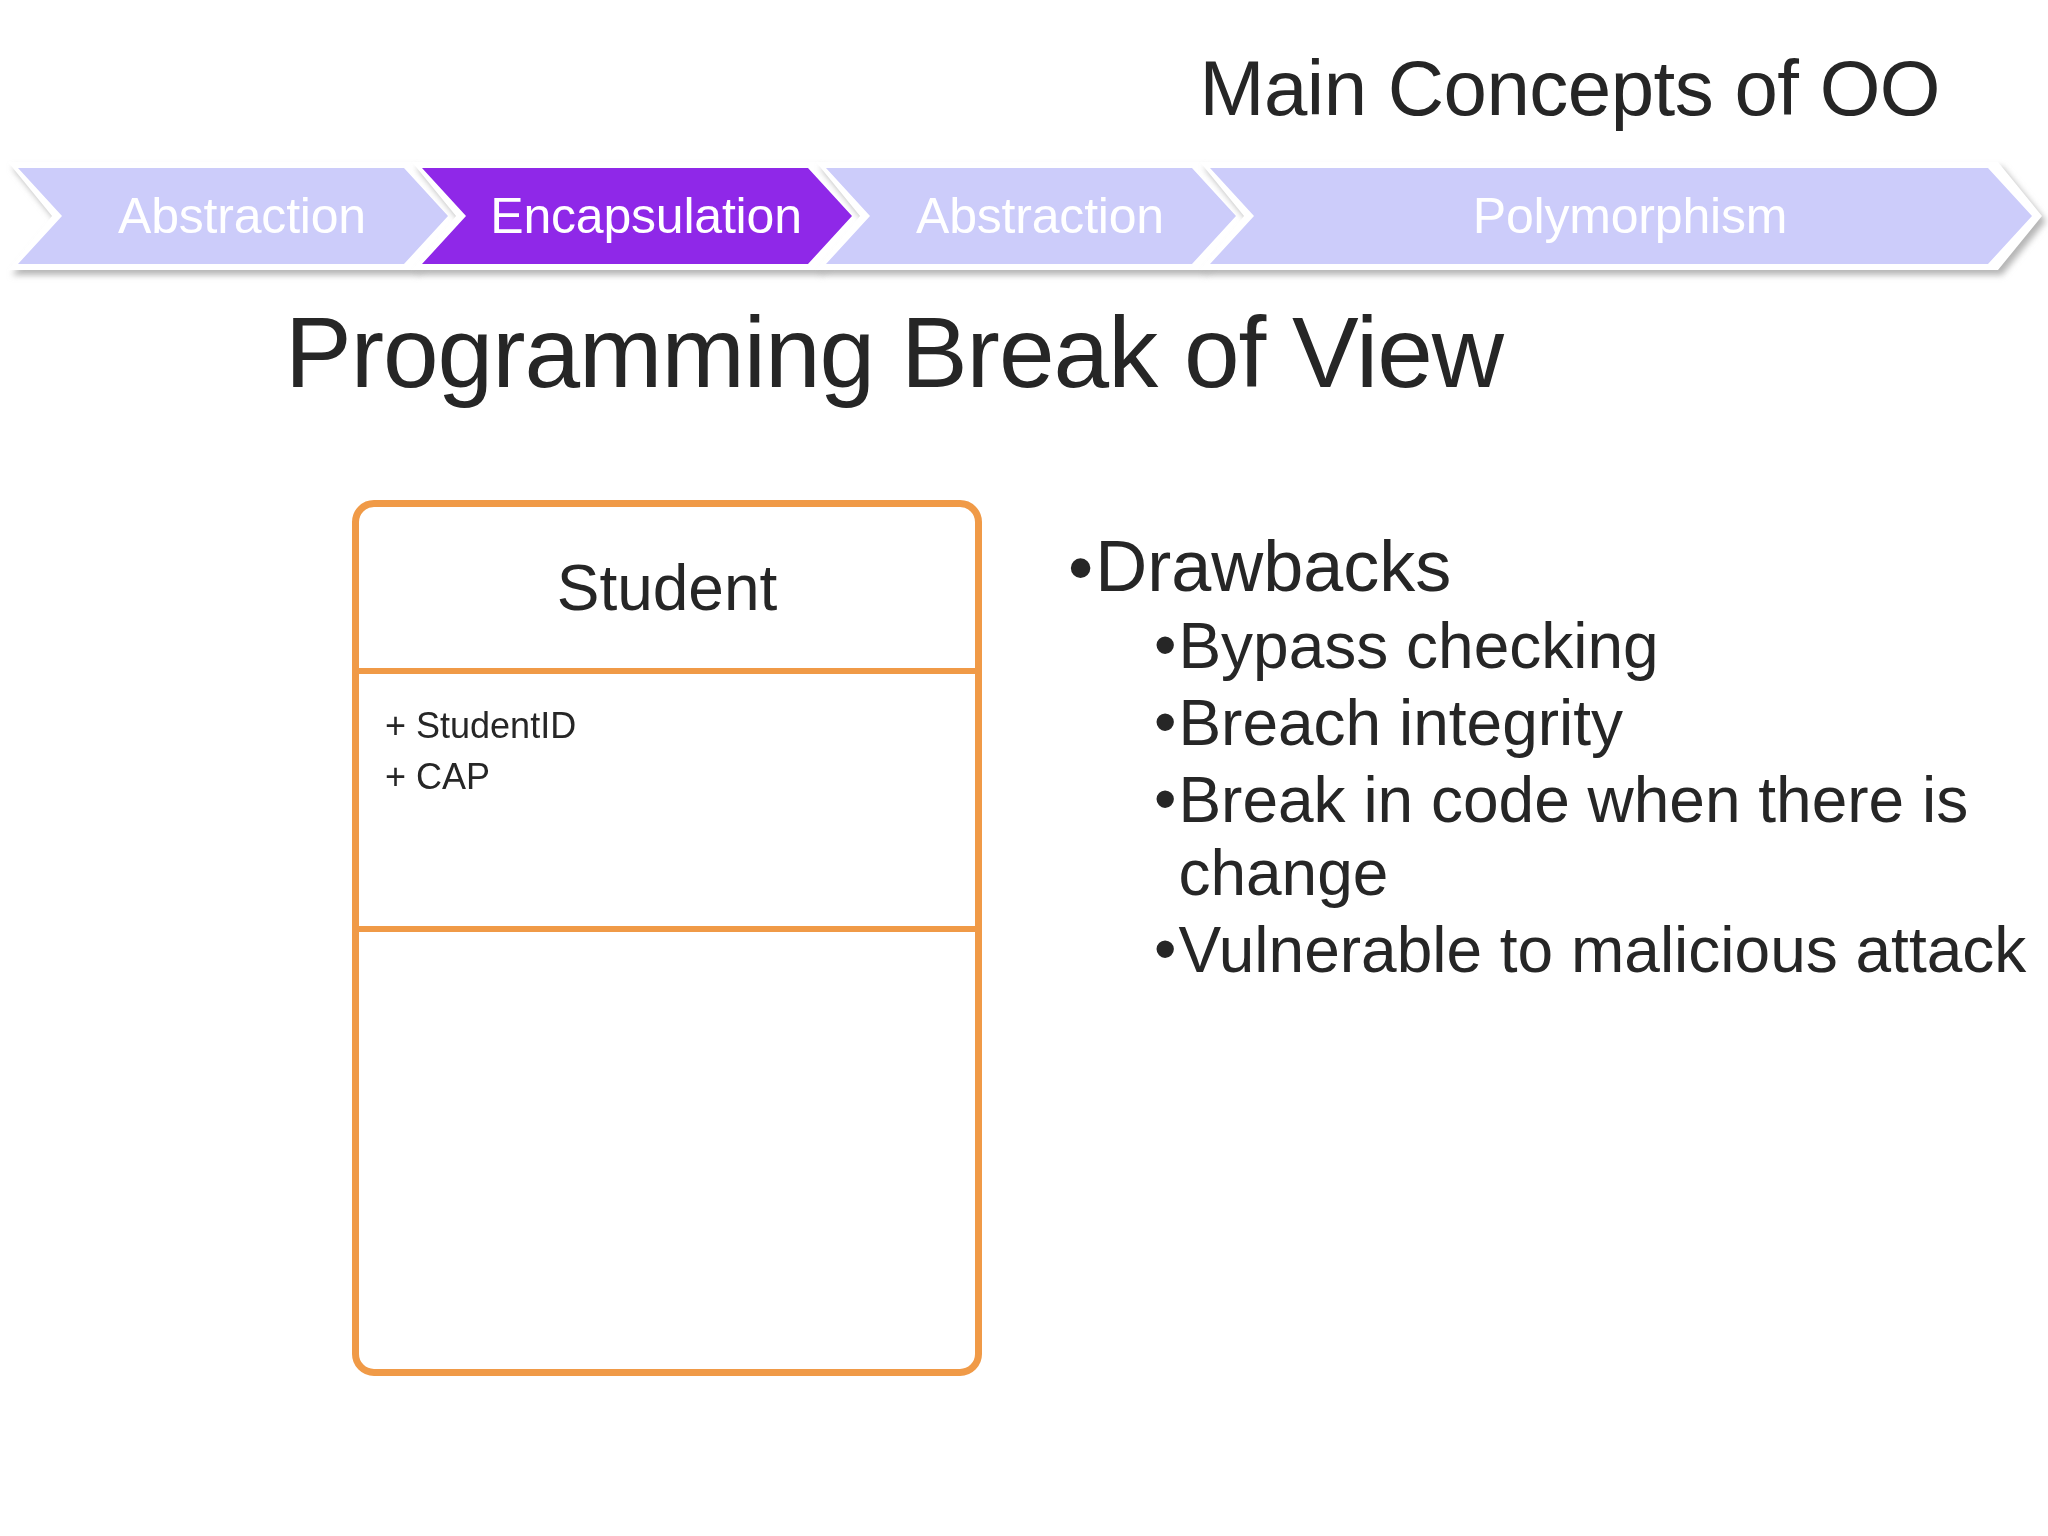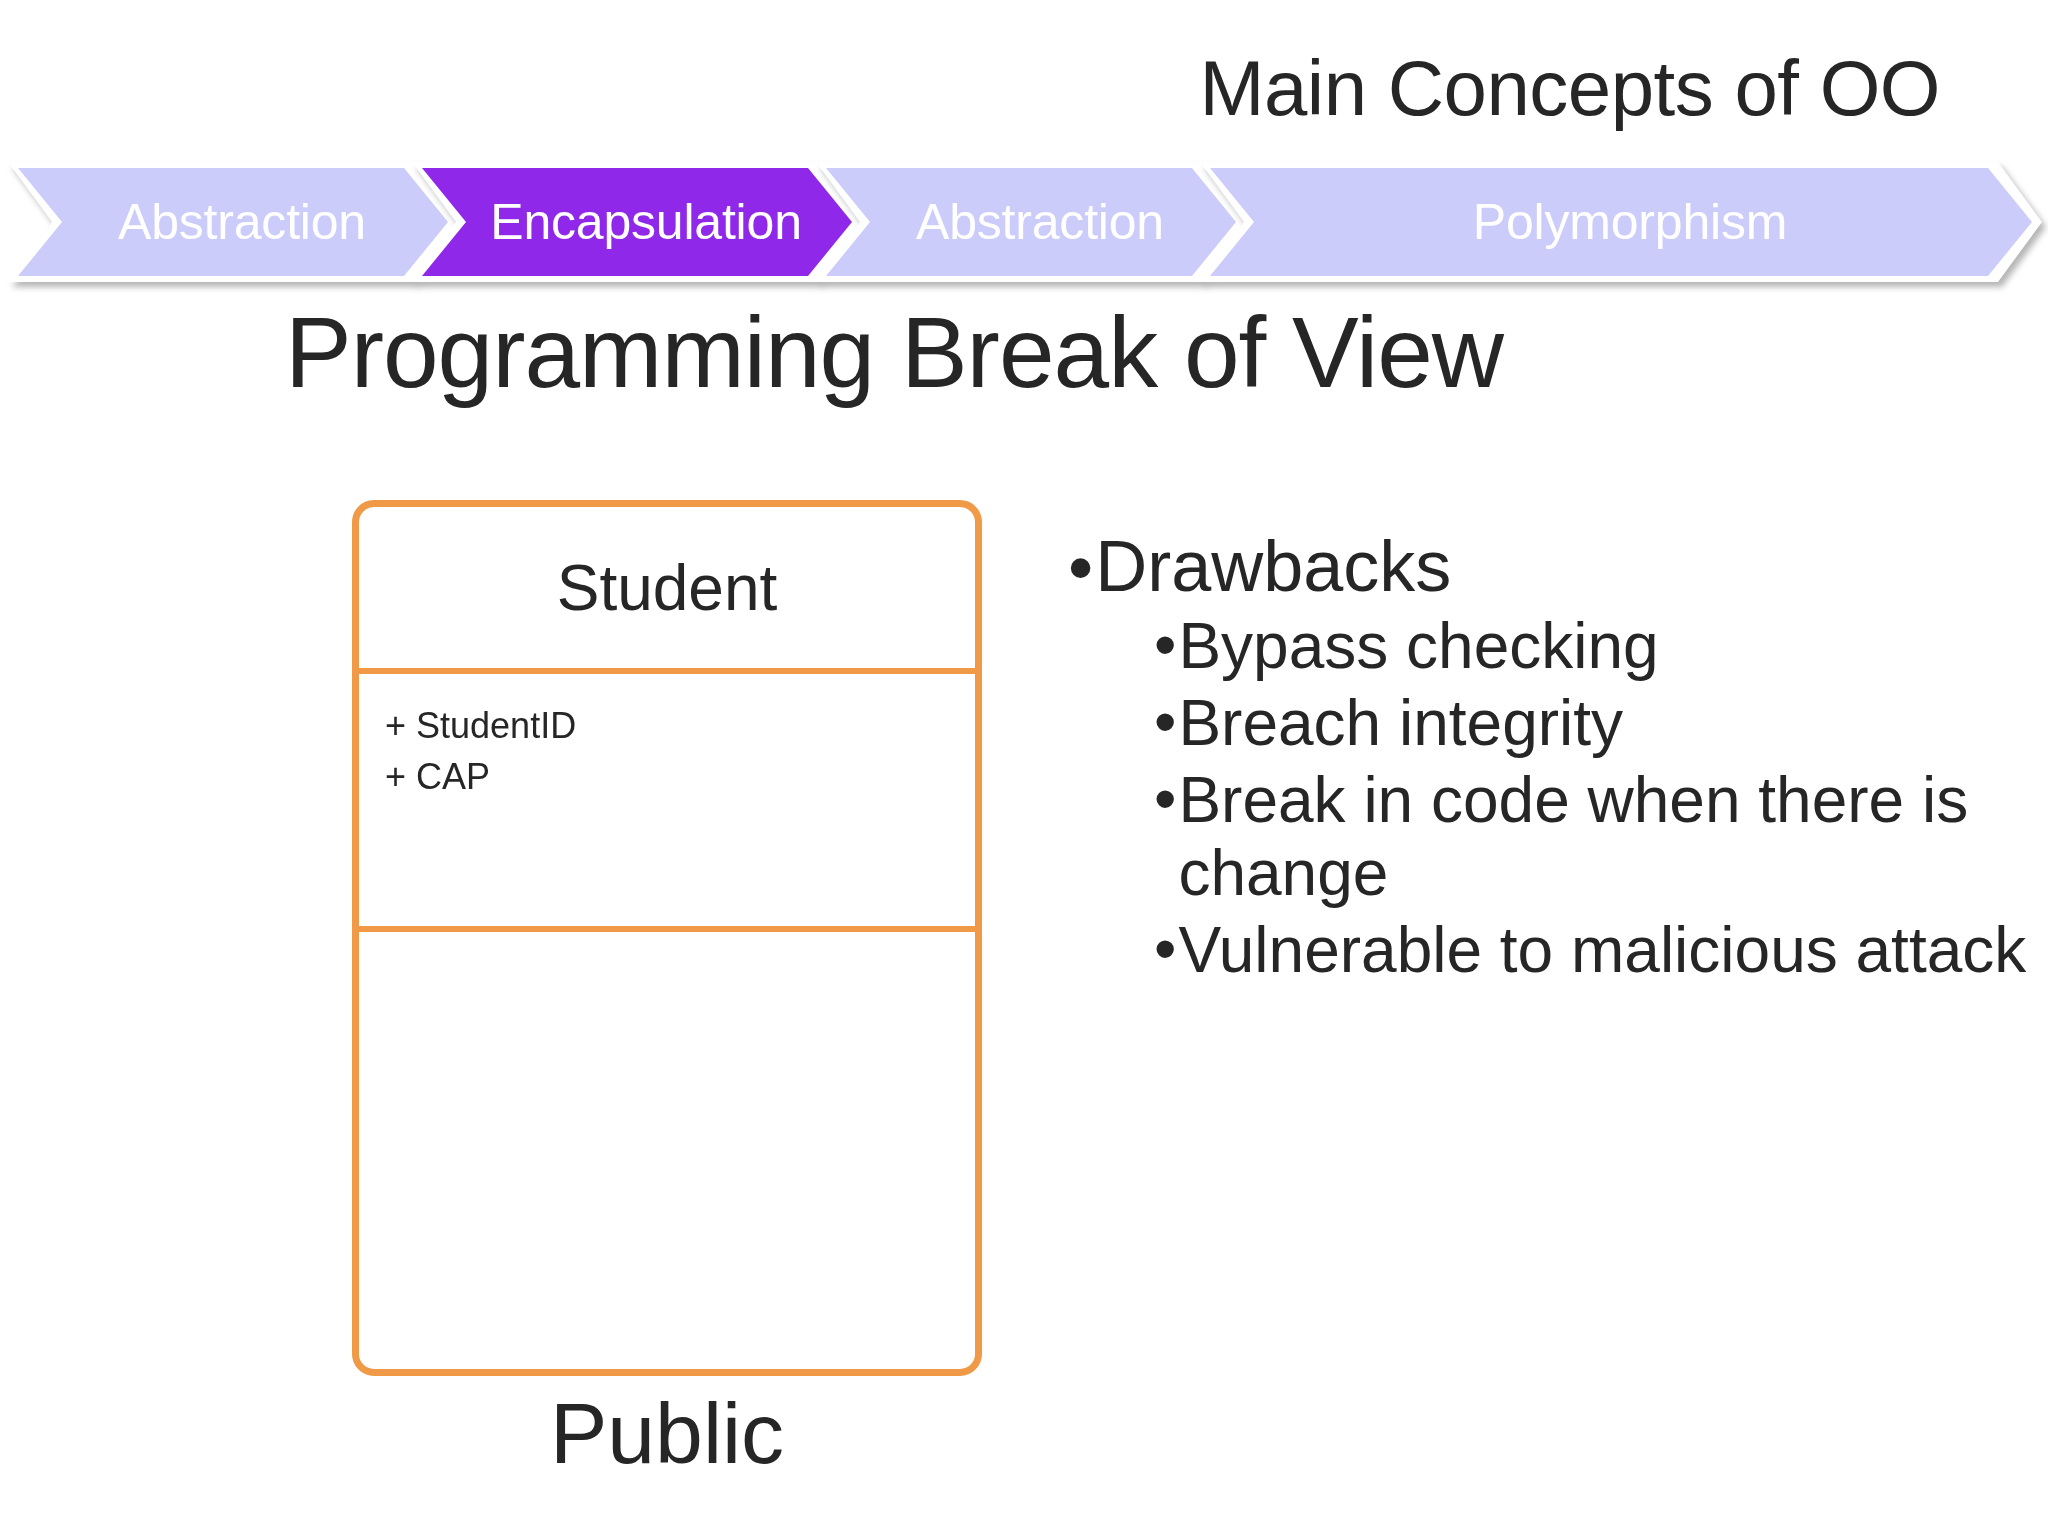--- a/index.html
+++ b/index.html
@@ -25,21 +25,21 @@
     letter-spacing:-0.5px;
     white-space:nowrap;
   }
 
   
   #chevron-banner{
     position:absolute;
     left:18px;
     top:168px;
     width:1988px;
-    height:108px;
+    height:96px;
     display:flex;
     align-items:stretch;
   }
   .chev{
     position:relative;
     display:flex;
     align-items:center;
     justify-content:center;
     color:#ffffff;
     font-size:50px;
@@ -208,21 +208,20 @@
 
   <div id="class-box">
     <div id="class-name">Student</div>
     <div id="class-attributes">
       <div class="attr">+ StudentID</div>
       <div class="attr">+ CAP</div>
     </div>
     <div id="class-methods"></div>
   </div>
 
-  <div id="access-label">Public</div>
 
   <div id="drawbacks-list">
 
     <div class="bullet-l1">
       <span class="dot">•</span>
       <span class="btxt">Drawbacks</span>
     </div>
 
     <div class="bullet-l2">
       <span class="dot">•</span>

